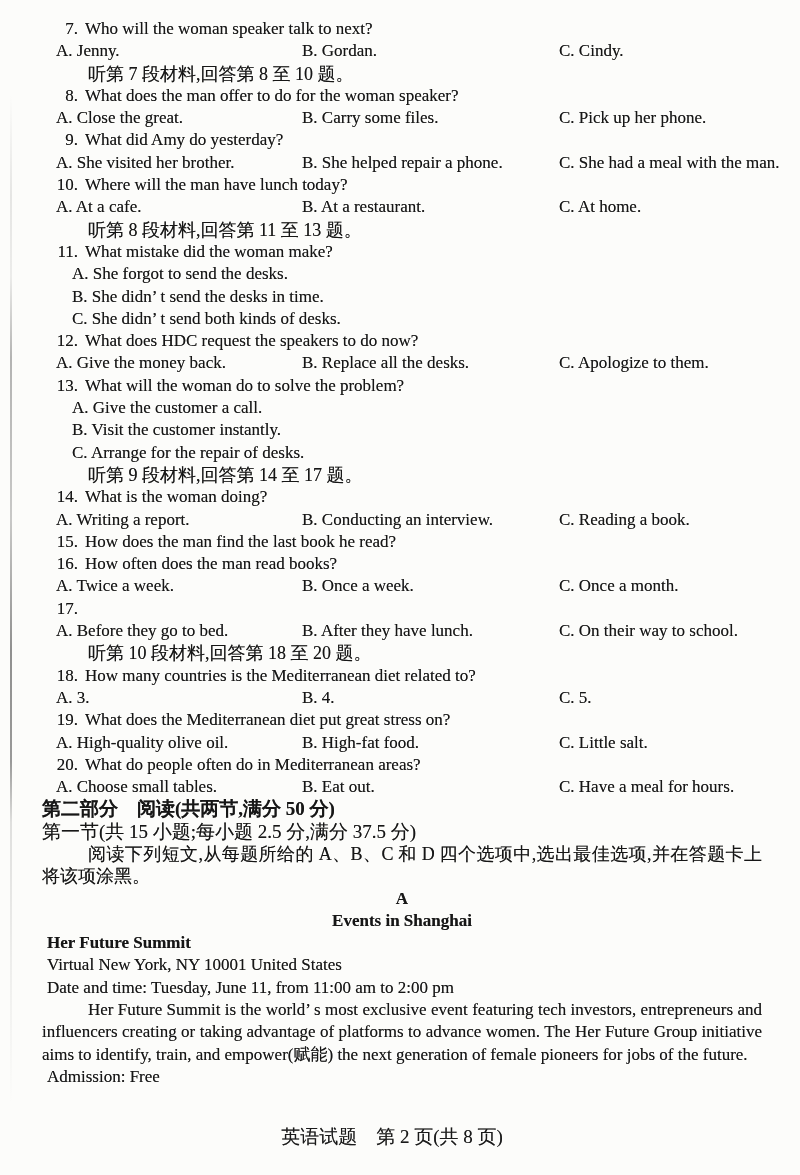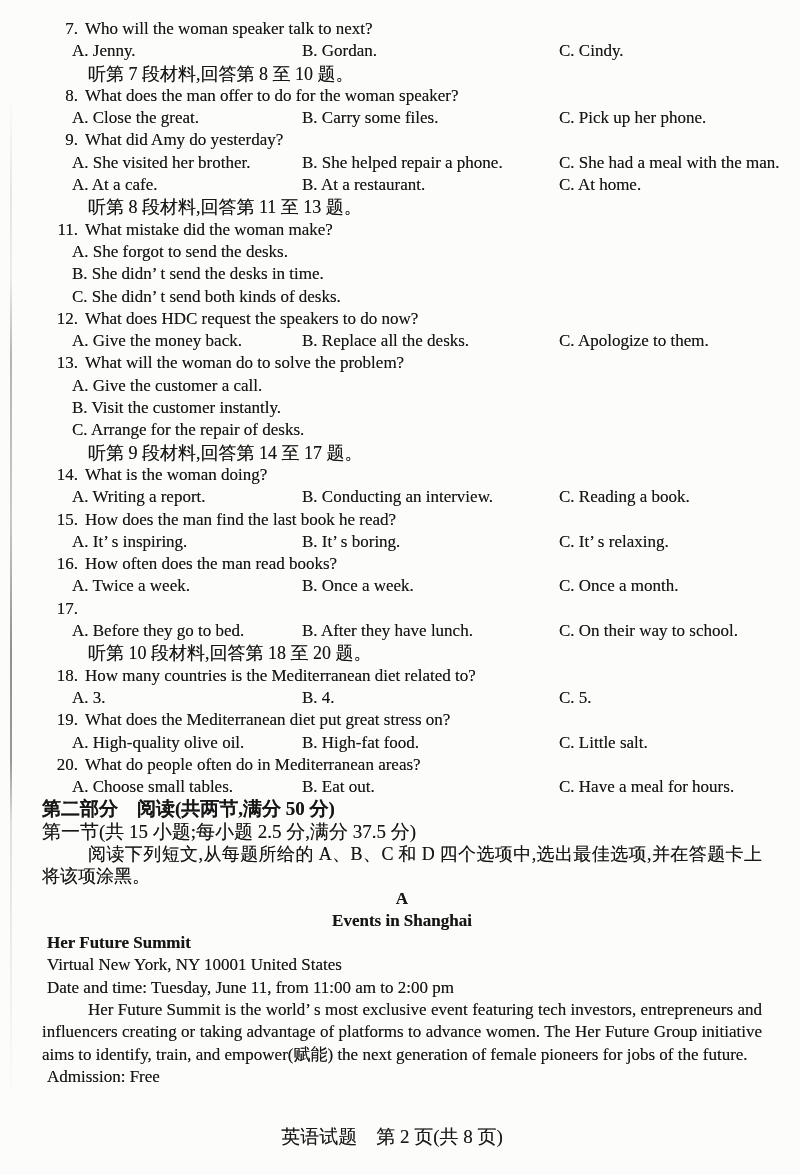--- a/index.html
+++ b/index.html
@@ -20,21 +20,21 @@
       rgba(55,55,55,.50) 66%, rgba(90,90,90,.18) 72%, rgba(90,90,90,0) 100%);
   }
   .content {
     position:absolute; left:42px; top:18px; width:720px;
     font-size:17px; line-height:22.3px;
     text-shadow:0 0 .4px rgba(20,20,20,.55);
   }
   .row { position:relative; min-height:22.3px; white-space:nowrap; }
   .q { display:flex; }
   .qnum { flex:none; width:36px; text-align:right; margin-right:7px; }
-  .opt3 .oa { position:absolute; left:30px; }
+  .opt3 .oa { position:absolute; left:14px; }
   .opt3 .ob { position:absolute; left:260px; }
   .opt3 .oc { position:absolute; left:475px;margin-left:42px; }
   .optline { padding-left:30px; }
   .zh { font-size:18px; font-family:"Liberation Serif","DejaVu Sans",serif; }
   .cue { padding-left:46px; }
   .h-part { font-size:19px; font-weight:bold; }
   .h-sec { font-size:19px; }
   .instr {
     font-size:18px; white-space:normal;
     text-align:justify; text-indent:46px;
@@ -84,20 +84,24 @@
     <div class="row q">
       <span class="qnum">9.</span>
       <span>What did Amy do yesterday?</span>
     </div>
     <div class="row opt3">
       <span class="oa">A. She visited her brother.</span>
       <span class="ob">B. She helped repair a phone.</span>
       <span class="oc">C. She had a meal with the man.</span>
     </div>
 
+    <div class="row q">
+      <span class="qnum">10.</span>
+      <span>Where will the man have lunch today?</span>
+    </div>
     <div class="row opt3">
       <span class="oa">A. At a cafe.</span>
       <span class="ob">B. At a restaurant.</span>
       <span class="oc">C. At home.</span>
     </div>
     <div class="row cue zh">听第 8 段材料,回答第 11 至 13 题。</div>
 
     <div class="row q">
       <span class="qnum">11.</span>
       <span>What mistake did the woman make?</span>
@@ -131,25 +135,20 @@
     </div>
     <div class="row opt3">
       <span class="oa">A. Writing a report.</span>
       <span class="ob">B. Conducting an interview.</span>
       <span class="oc">C. Reading a book.</span>
     </div>
 
     <div class="row q">
       <span class="qnum">15.</span>
       <span>How does the man find the last book he read?</span>
-    </div>
-    <div class="row opt3">
-      <span class="oa">A. It’ s inspiring.</span>
-      <span class="ob">B. It’ s boring.</span>
-      <span class="oc">C. It’ s relaxing.</span>
     </div>
 
     <div class="row q">
       <span class="qnum">16.</span>
       <span>How often does the man read books?</span>
     </div>
     <div class="row opt3">
       <span class="oa">A. Twice a week.</span>
       <span class="ob">B. Once a week.</span>
       <span class="oc">C. Once a month.</span>

